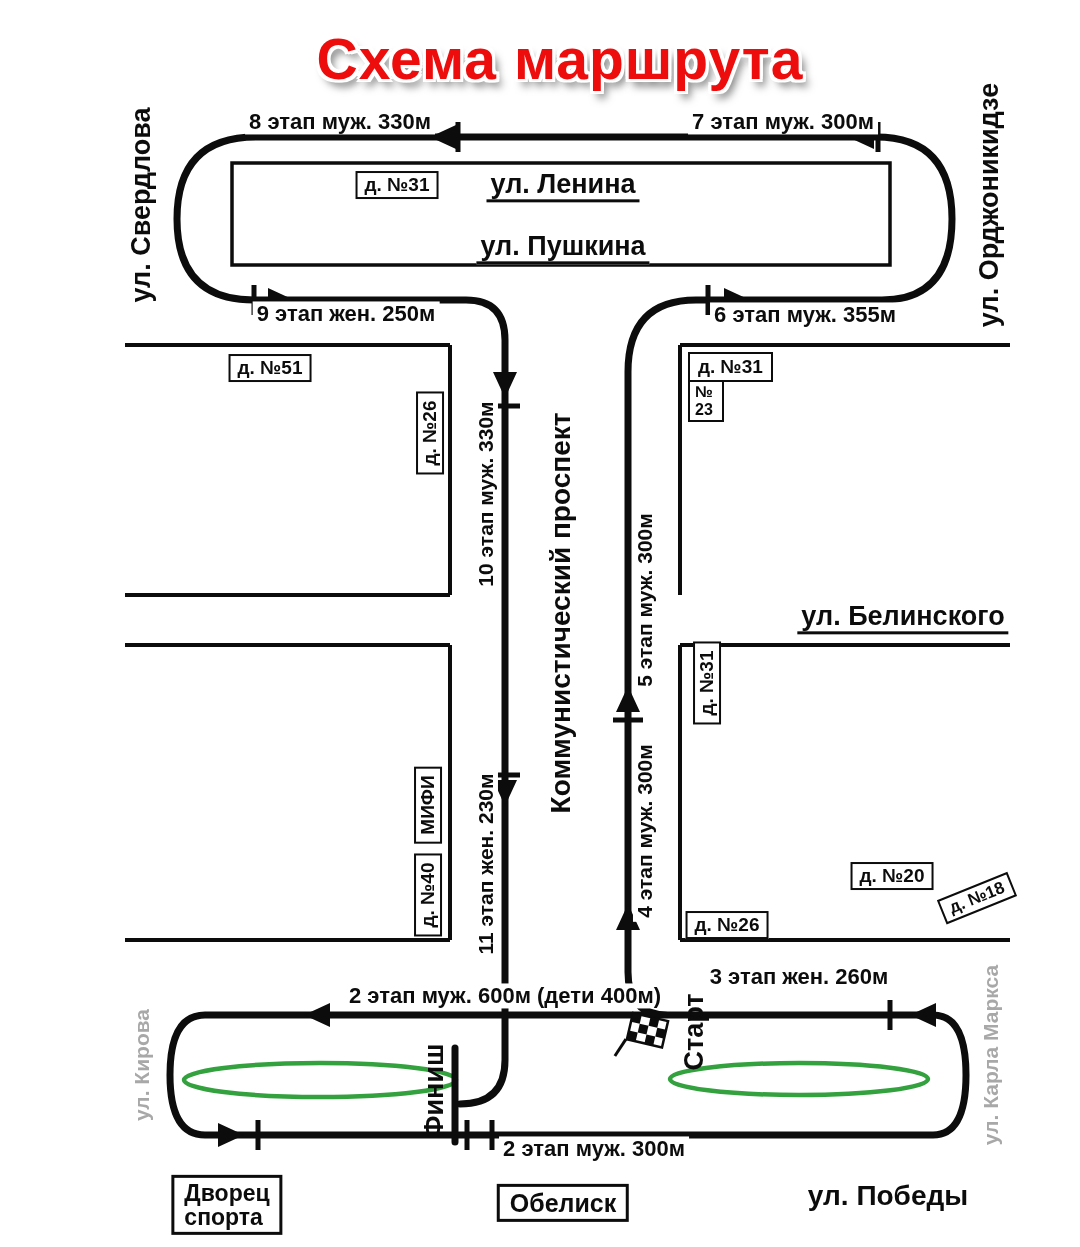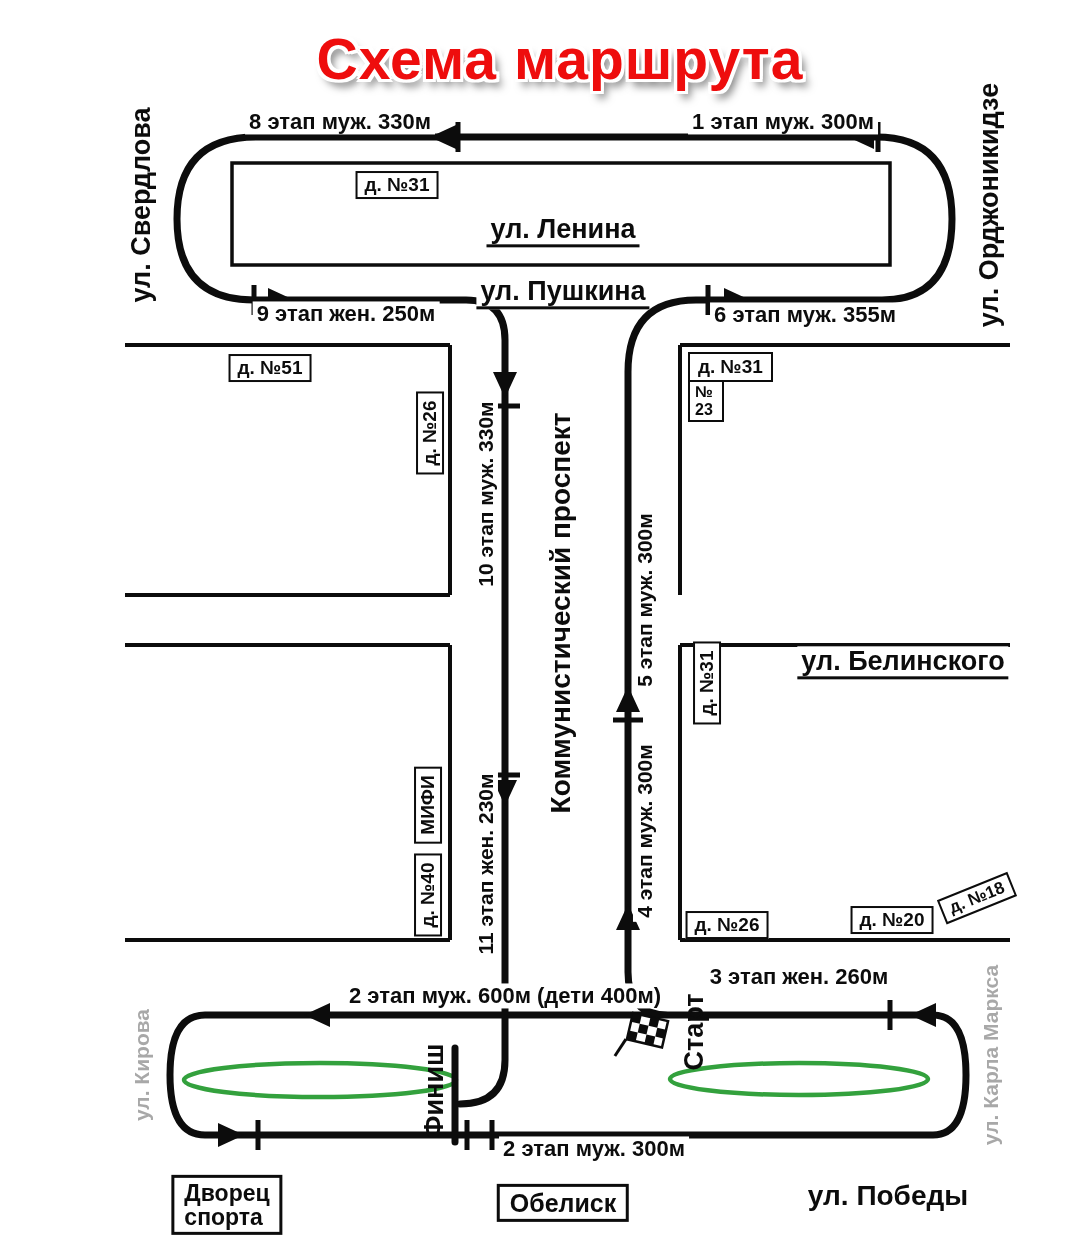--- a/index.html
+++ b/index.html
@@ -13,21 +13,21 @@
   .arrow{fill:var(--ink,#0c0c0c);stroke:none;}
   .lawn{stroke:var(--green,#33a13d);stroke-width:4.5;fill:#ffffff;}
   .label{position:absolute;transform:translate(-50%,-50%);font-weight:bold;white-space:nowrap;
          color:var(--ink,#0c0c0c);background:#fff;line-height:1.05;padding:1px 4px;}
   .vert{transform:translate(-50%,-50%) rotate(-90deg);}
   .tilt{transform:translate(-50%,-50%) rotate(-22deg);}
   .stage{font-size:22px;}
   .stagev{font-size:21px;}
   .street{font-size:27px;}
   .big{font-size:28px;}
-  .underline{border-bottom:3.5px solid var(--ink,#0c0c0c);padding-bottom:1px;margin-top:45px;}
+  .underline{border-bottom:3.5px solid var(--ink,#0c0c0c);padding-bottom:1px;}
   .box{border:2.5px solid var(--ink,#0c0c0c);padding:2px 7px;font-size:19px;}
   .gray{color:var(--gray,#a8a8a8);background:transparent;font-size:21px;}
   .marker{font-size:27px;background:transparent;}
   .abs{position:absolute;white-space:nowrap;}
   .boxplain{display:block;width:max-content;border:2.5px solid var(--ink,#0c0c0c);
             background:#fff;font-weight:bold;padding:2px 8px;font-size:19px;color:var(--ink,#0c0c0c);}
   .sub{width:22px;margin-top:-2.5px;font-size:16px;padding:1px 5px;line-height:1.15;}
   .title{left:560px;top:60px;font-size:57px;letter-spacing:1px;color:var(--red,#ee0d0d);background:transparent;
          text-shadow:-3px -3px 0 #fff,3px -3px 0 #fff,-3px 3px 0 #fff,3px 3px 0 #fff,
                      0 -3px 0 #fff,0 3px 0 #fff,-3px 0 0 #fff,3px 0 0 #fff,
@@ -86,21 +86,21 @@
   <div class="label vert street" style="left:989px;top:205px">ул. Орджоникидзе</div>
   <div class="label street underline" style="left:563px;top:186px">ул. Ленина</div>
   <div class="label street underline" style="left:563px;top:248px">ул. Пушкина</div>
   <div class="label vert big" style="left:561px;top:613px">Коммунистический проспект</div>
   <div class="label street underline" style="left:903px;top:618px">ул. Белинского</div>
   <div class="label big" style="left:888px;top:1196px;background:transparent">ул. Победы</div>
   <div class="label vert gray" style="left:142px;top:1065px">ул. Кирова</div>
   <div class="label vert gray" style="left:991px;top:1055px">ул. Карла Маркса</div>
 
   <div class="label stage" style="left:340px;top:122px">8 этап муж. 330м</div>
-  <div class="label stage" style="left:783px;top:122px">1 этап муж. 300м</div>
+  <div class="label stage" style="left:783px;top:122px">7 этап муж. 300м</div>
   <div class="label stage" style="left:346px;top:314px">9 этап жен. 250м</div>
   <div class="label stage" style="left:805px;top:315px">6 этап муж. 355м</div>
   <div class="label vert stagev" style="left:486px;top:494px">10 этап муж. 330м</div>
   <div class="label vert stagev" style="left:486px;top:864px">11 этап жен. 230м</div>
   <div class="label vert stagev" style="left:645px;top:600px">5 этап муж. 300м</div>
   <div class="label vert stagev" style="left:645px;top:831px">4 этап муж. 300м</div>
   <div class="label stage" style="left:505px;top:996px">2 этап муж. 600м (дети 400м)</div>
   <div class="label stage" style="left:799px;top:977px">3 этап жен. 260м</div>
   <div class="label stage" style="left:594px;top:1149px">2 этап муж. 300м</div>
 
@@ -111,21 +111,21 @@
     <div class="boxplain">д. №31</div>
     <div class="boxplain sub">
       <div>№</div>
       <div>23</div>
     </div>
   </div>
   <div class="label box vert" style="left:707px;top:683px">д. №31</div>
   <div class="label box vert" style="left:428px;top:805px">МИФИ</div>
   <div class="label box vert" style="left:428px;top:895px">д. №40</div>
   <div class="label box" style="left:727px;top:925px">д. №26</div>
-  <div class="label box" style="left:892px;top:920px">д. №20</div>
+  <div class="label box" style="left:892px;top:876px">д. №20</div>
   <div class="label box tilt" style="left:977px;top:898px;font-size:17px">д. №18</div>
 
   <div class="label vert marker" style="left:694px;top:1032px">Старт</div>
   <div class="label vert marker" style="left:434px;top:1091px">Финиш</div>
 
   <div class="label landmark" style="left:227px;top:1205px">
     <div>Дворец</div>
     <div>спорта</div>
   </div>
   <div class="label landmark" style="left:563px;top:1203px;font-size:25px">Обелиск</div>

